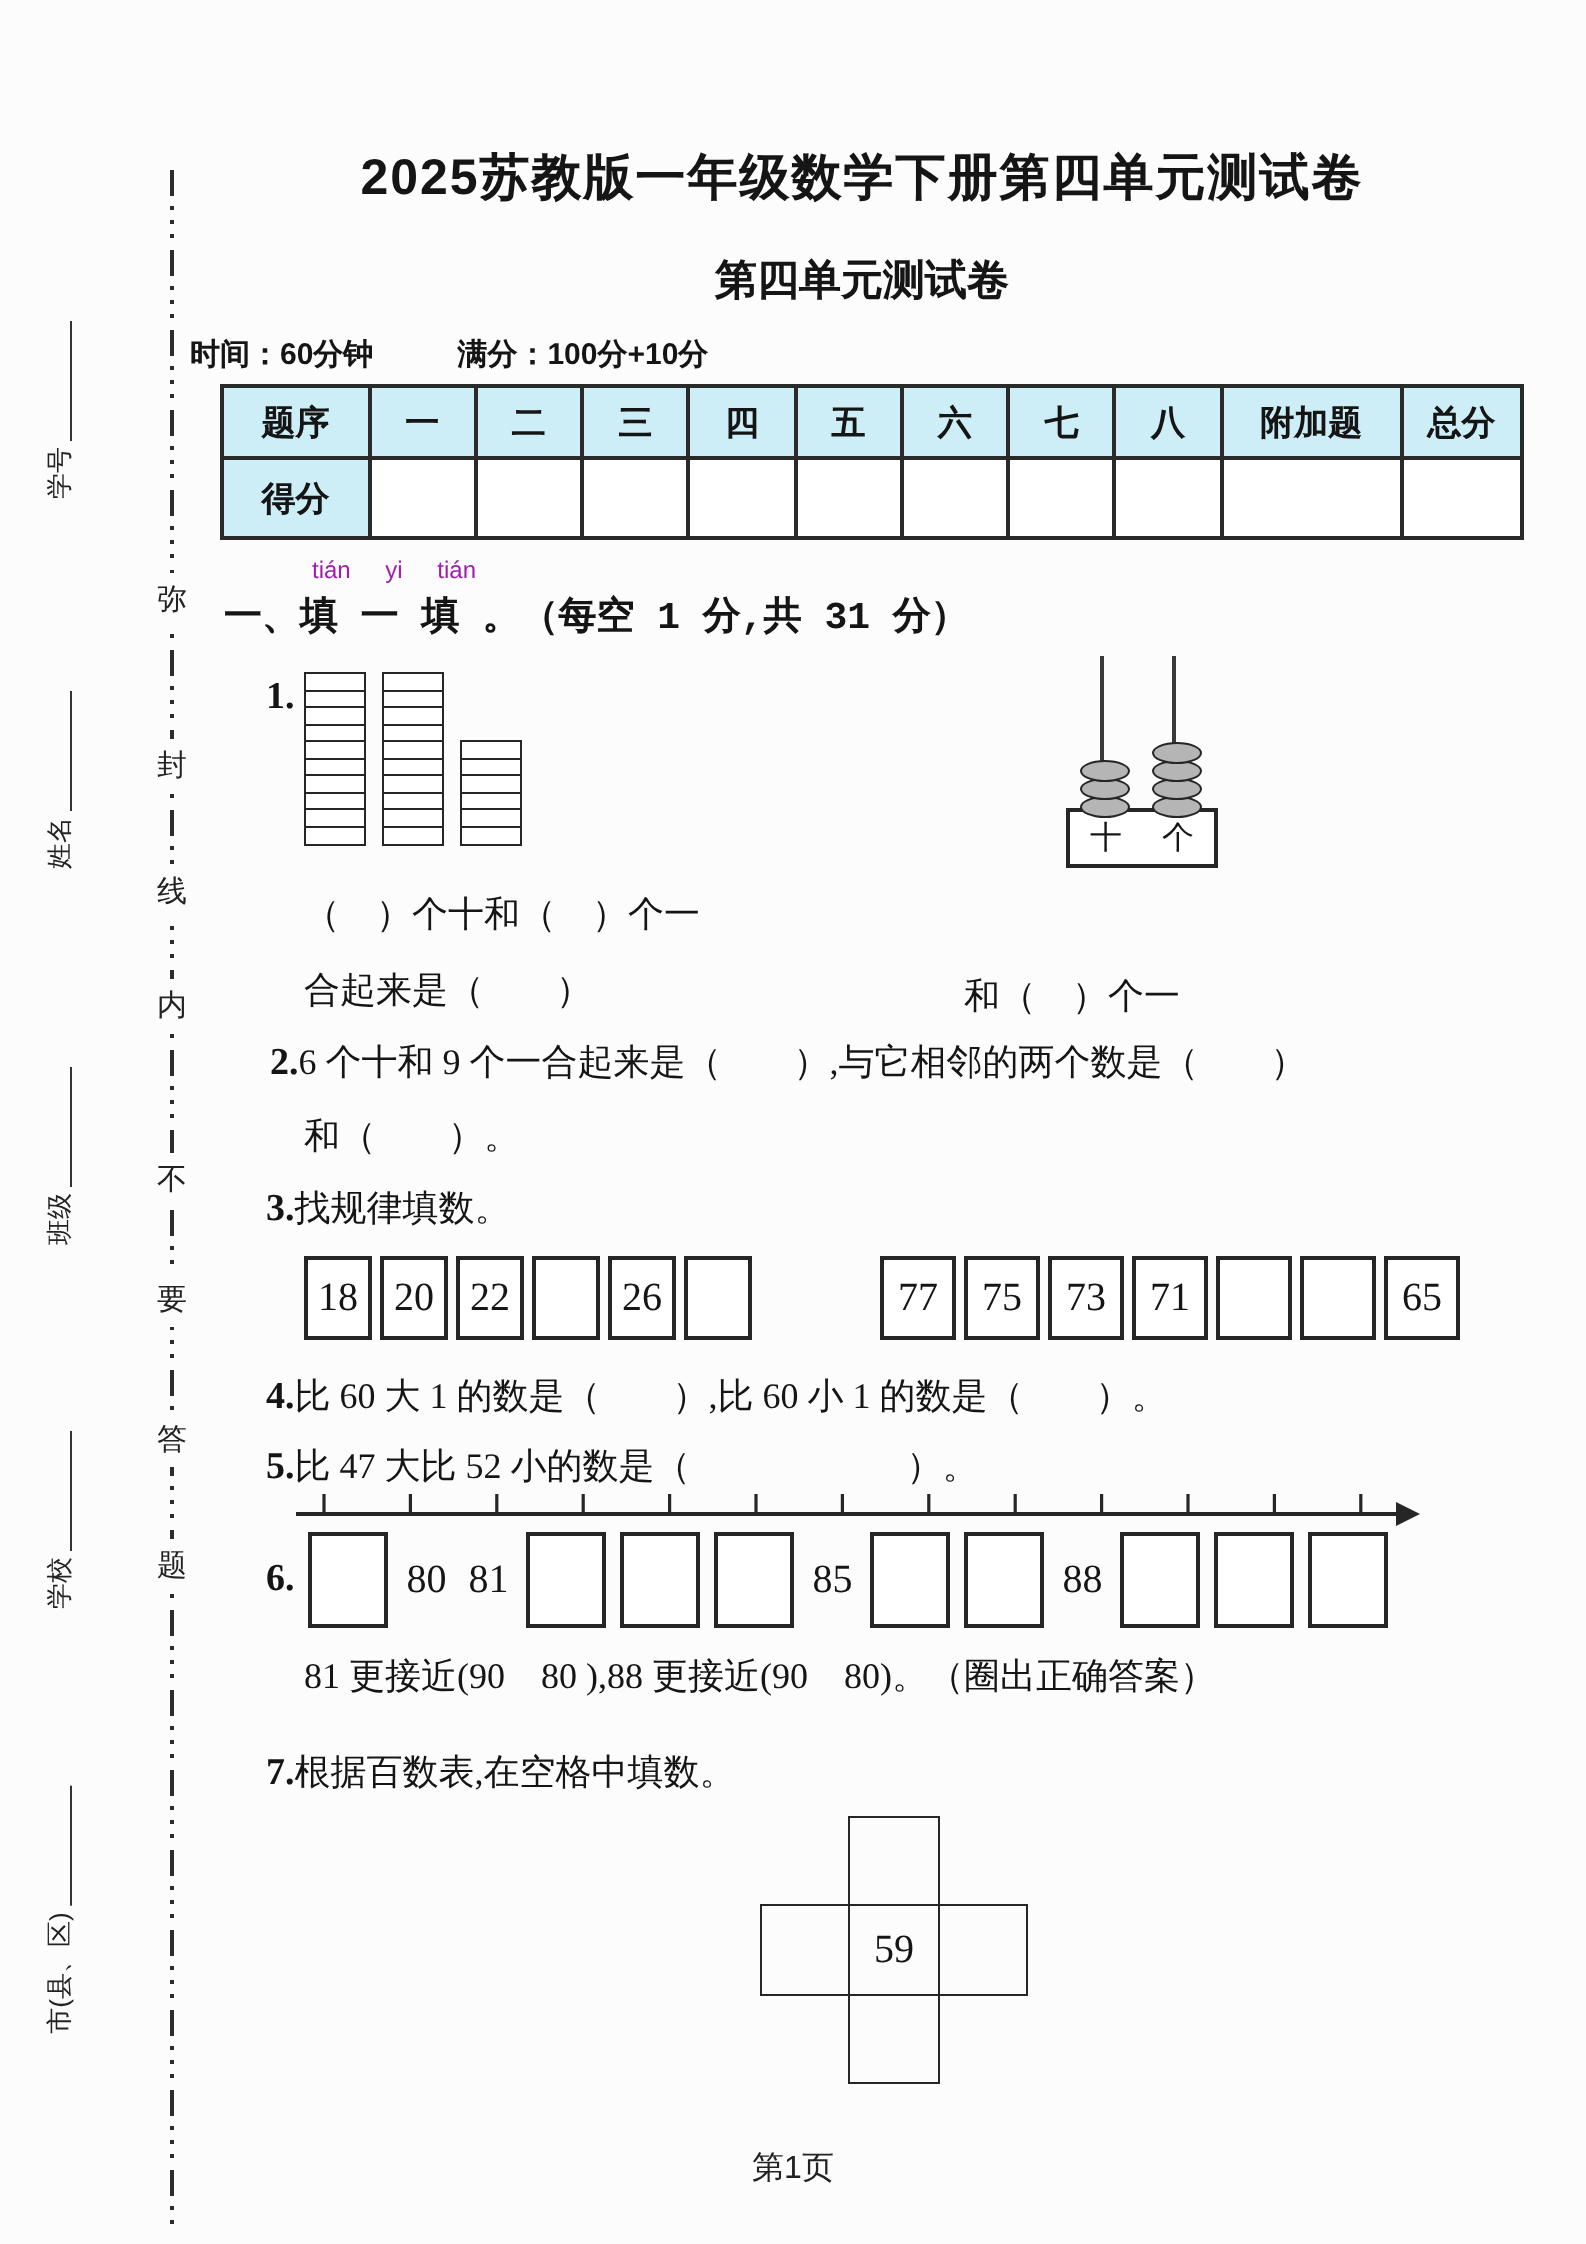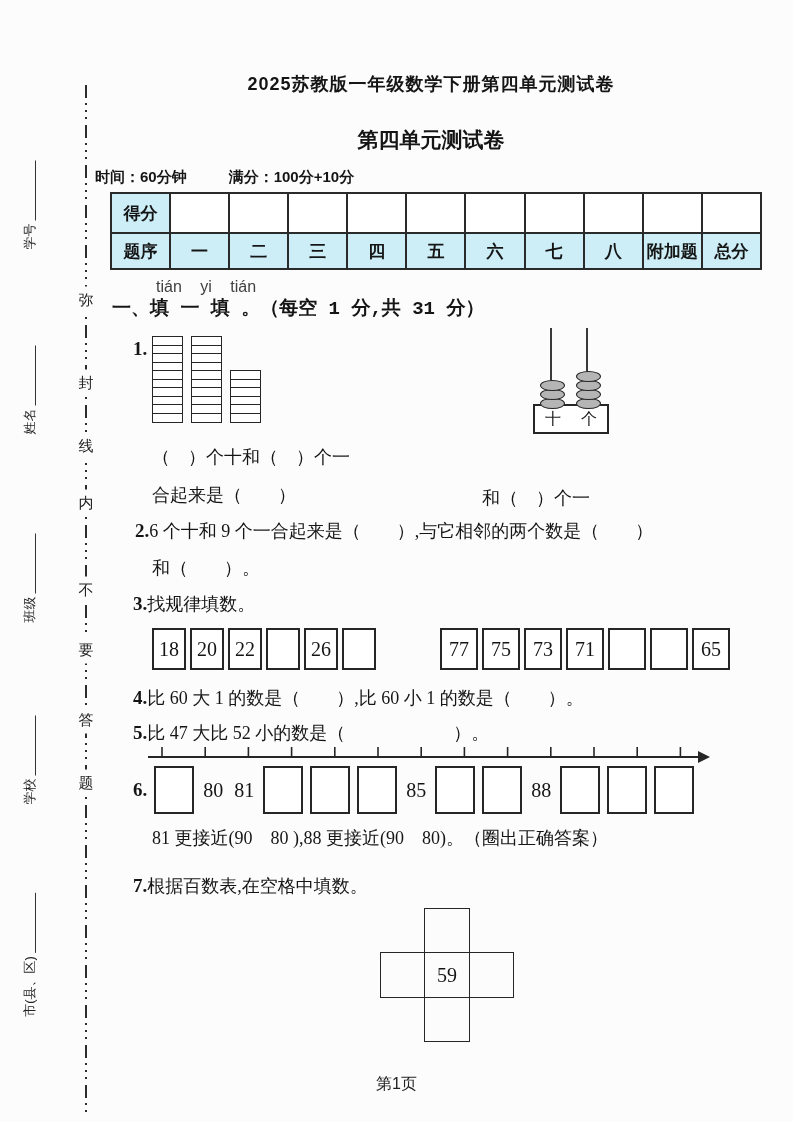--- a/index.html
+++ b/index.html
@@ -16,36 +16,36 @@
   .seal-line{position:absolute;left:85px;top:85px;width:2px;height:1030px;
     background:repeating-linear-gradient(to bottom,
       #2c2c2c 0 13px, transparent 13px 18px,
       #2c2c2c 18px 20px, transparent 20px 25px,
       #2c2c2c 25px 27px, transparent 27px 32px,
       #2c2c2c 32px 34px, transparent 34px 40px);}
   .seal-char{position:absolute;left:86px;transform:translate(-50%,-50%);
              background:#fcfcfc;padding:4px 0;font-size:15px;color:#222;}
 
   .title{position:absolute;left:95px;top:72px;width:672px;text-align:center;
-         font-family:"Liberation Sans",sans-serif;font-weight:bold;font-size:18px;letter-spacing:1px;}
+         font-family:"Liberation Sans",sans-serif;font-weight:bold;font-size:25px;letter-spacing:1px;}
   .subtitle{position:absolute;left:95px;top:126px;width:672px;text-align:center;
             font-family:"Liberation Sans",sans-serif;font-weight:bold;font-size:21px;}
   .meta{position:absolute;left:95px;top:168px;width:672px;display:flex;justify-content:flex-start;gap:42px;
         font-family:"Liberation Sans",sans-serif;font-weight:bold;font-size:15px;}
 
   table.score{position:absolute;left:110px;top:192px;width:652px;border-collapse:collapse;table-layout:fixed;}
   table.score th,table.score td{border:2px solid #2a2a2a;text-align:center;padding:0;
         font-family:"Liberation Sans",sans-serif;font-size:17px;}
   table.score th{height:34px;background:var(--thbg,#cdeef7);font-weight:bold;}
   table.score td{height:38px;background:#fff;}
   table.score td.rowlabel{background:var(--thbg,#cdeef7);font-weight:bold;}
   table.score th:first-child{width:11%;} table.score th:nth-child(10){width:13.5%;} table.score th:last-child{width:9%;}
 
   .pinyin{position:absolute;left:156px;top:278px;font-family:"Liberation Sans",sans-serif;
-          font-size:16px;word-spacing:14px;color:#404040;}
+          font-size:12px;word-spacing:14px;color:#a21caf;}
   .sec-heading{position:absolute;left:112px;top:295px;font-size:19px;font-weight:600;font-family:Liberation Mono, monospace;}
 
   .qline{position:absolute;font-size:18px;white-space:nowrap;}
   .qnum{font-weight:bold;font-size:19px;}
 
   
   .blocks{position:absolute;left:152px;top:336px;display:flex;align-items:flex-end;gap:8px;}
   .stack{display:flex;flex-direction:column;}
   .bcell{width:29px;height:8px;border:1.5px solid #262626;background:#fff;margin-top:-1.5px;}
   .stack .bcell:first-child{margin-top:0;}
@@ -120,44 +120,44 @@
   <div class="title">2025苏教版一年级数学下册第四单元测试卷</div>
   <div class="subtitle">第四单元测试卷</div>
   <div class="meta">
     <span>时间：60分钟</span>
     <span>满分：100分+10分</span>
   </div>
 
   <table class="score">
     <tbody>
         <tr>
-          <td class="rowlabel">得分</td>
-          <td></td>
-          <td></td>
-          <td></td>
-          <td></td>
-          <td></td>
-          <td></td>
-          <td></td>
-          <td></td>
-          <td></td>
-          <td></td>
-        </tr>
-    <tr>
           <th>题序</th>
           <th>一</th>
           <th>二</th>
           <th>三</th>
           <th>四</th>
           <th>五</th>
           <th>六</th>
           <th>七</th>
           <th>八</th>
           <th>附加题</th>
           <th>总分</th>
+        </tr>
+    <tr>
+          <td class="rowlabel">得分</td>
+          <td></td>
+          <td></td>
+          <td></td>
+          <td></td>
+          <td></td>
+          <td></td>
+          <td></td>
+          <td></td>
+          <td></td>
+          <td></td>
         </tr>
   </tbody>
     </table>
 
   <div class="pinyin">tián yi tián</div>
   <div class="sec-heading">一、填 一 填 。（每空 1 分,共 31 分）</div>
 
   <div class="qline" style="left:133px;top:338px;">
     <span class="qnum">1.</span>
   </div>

